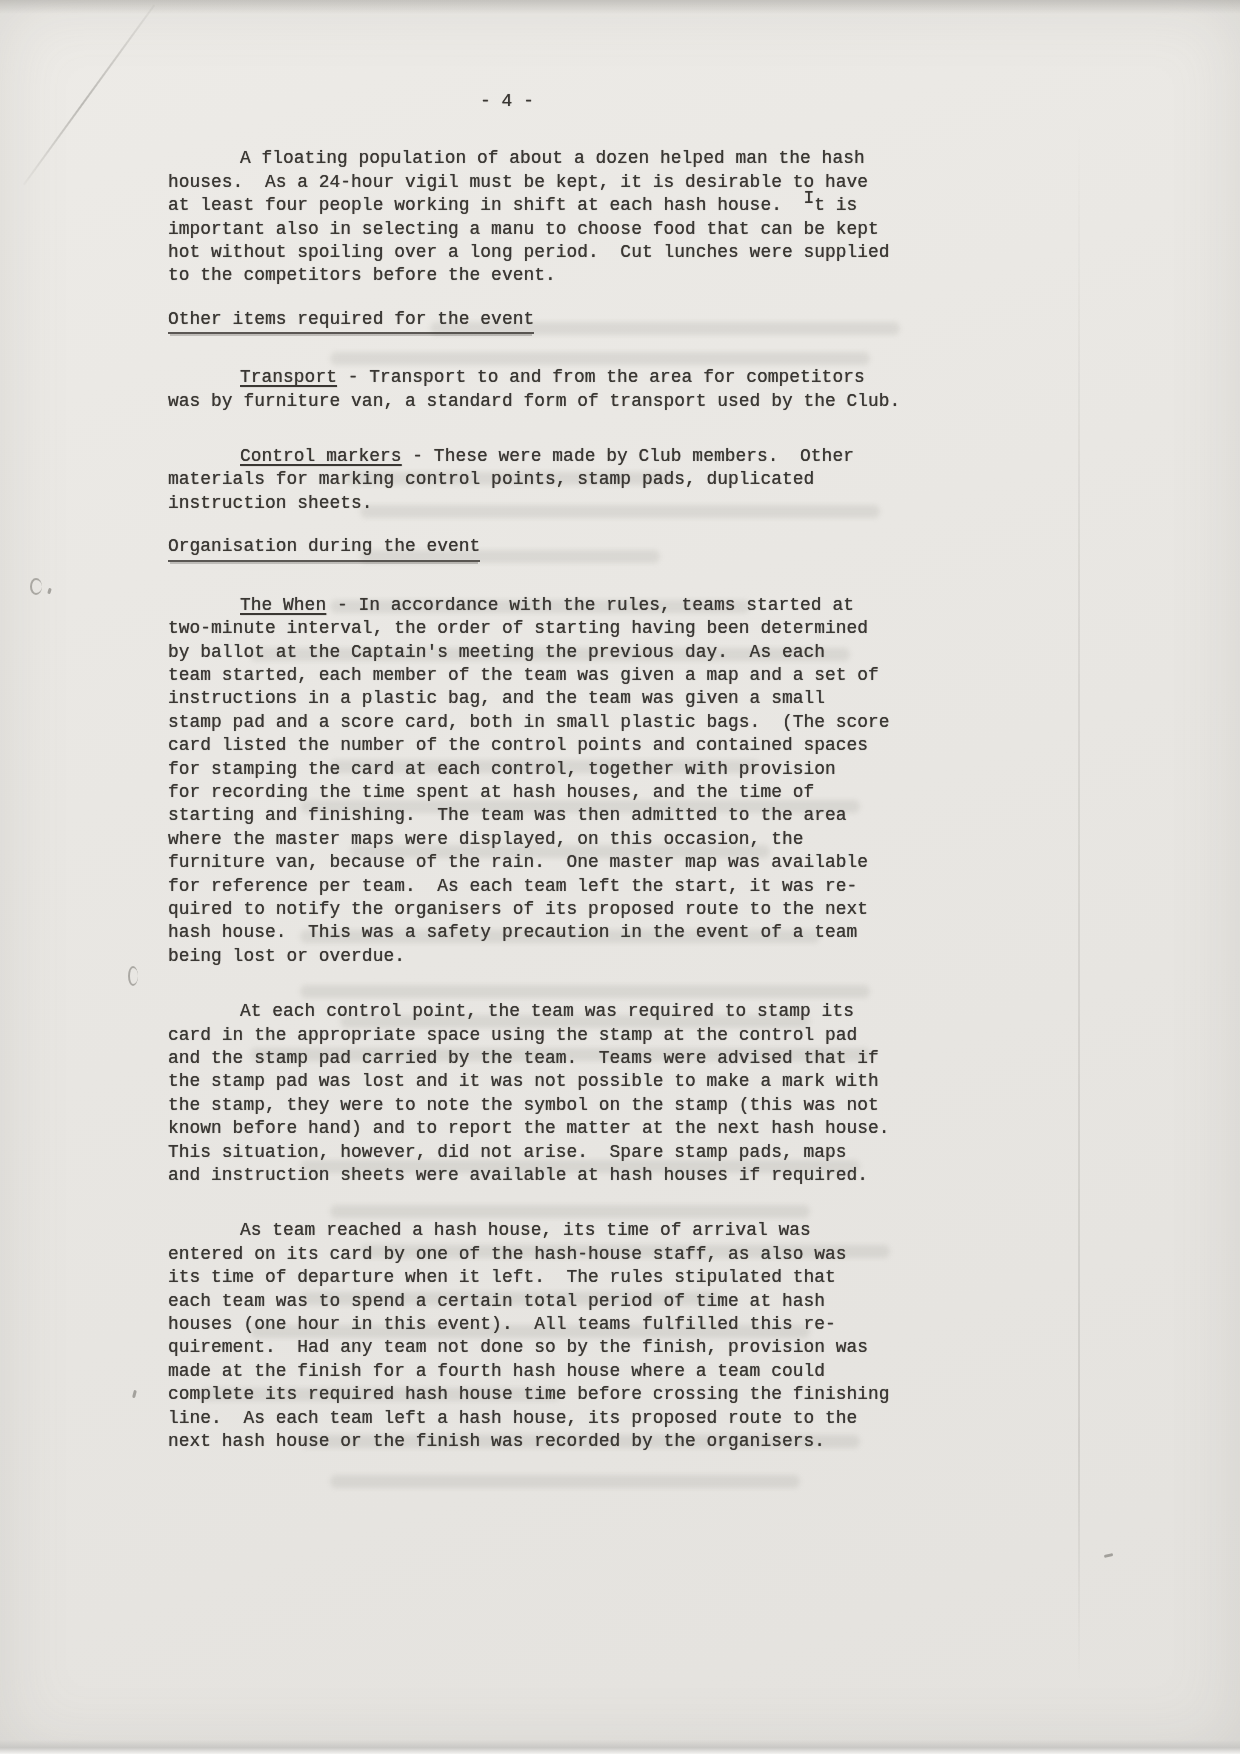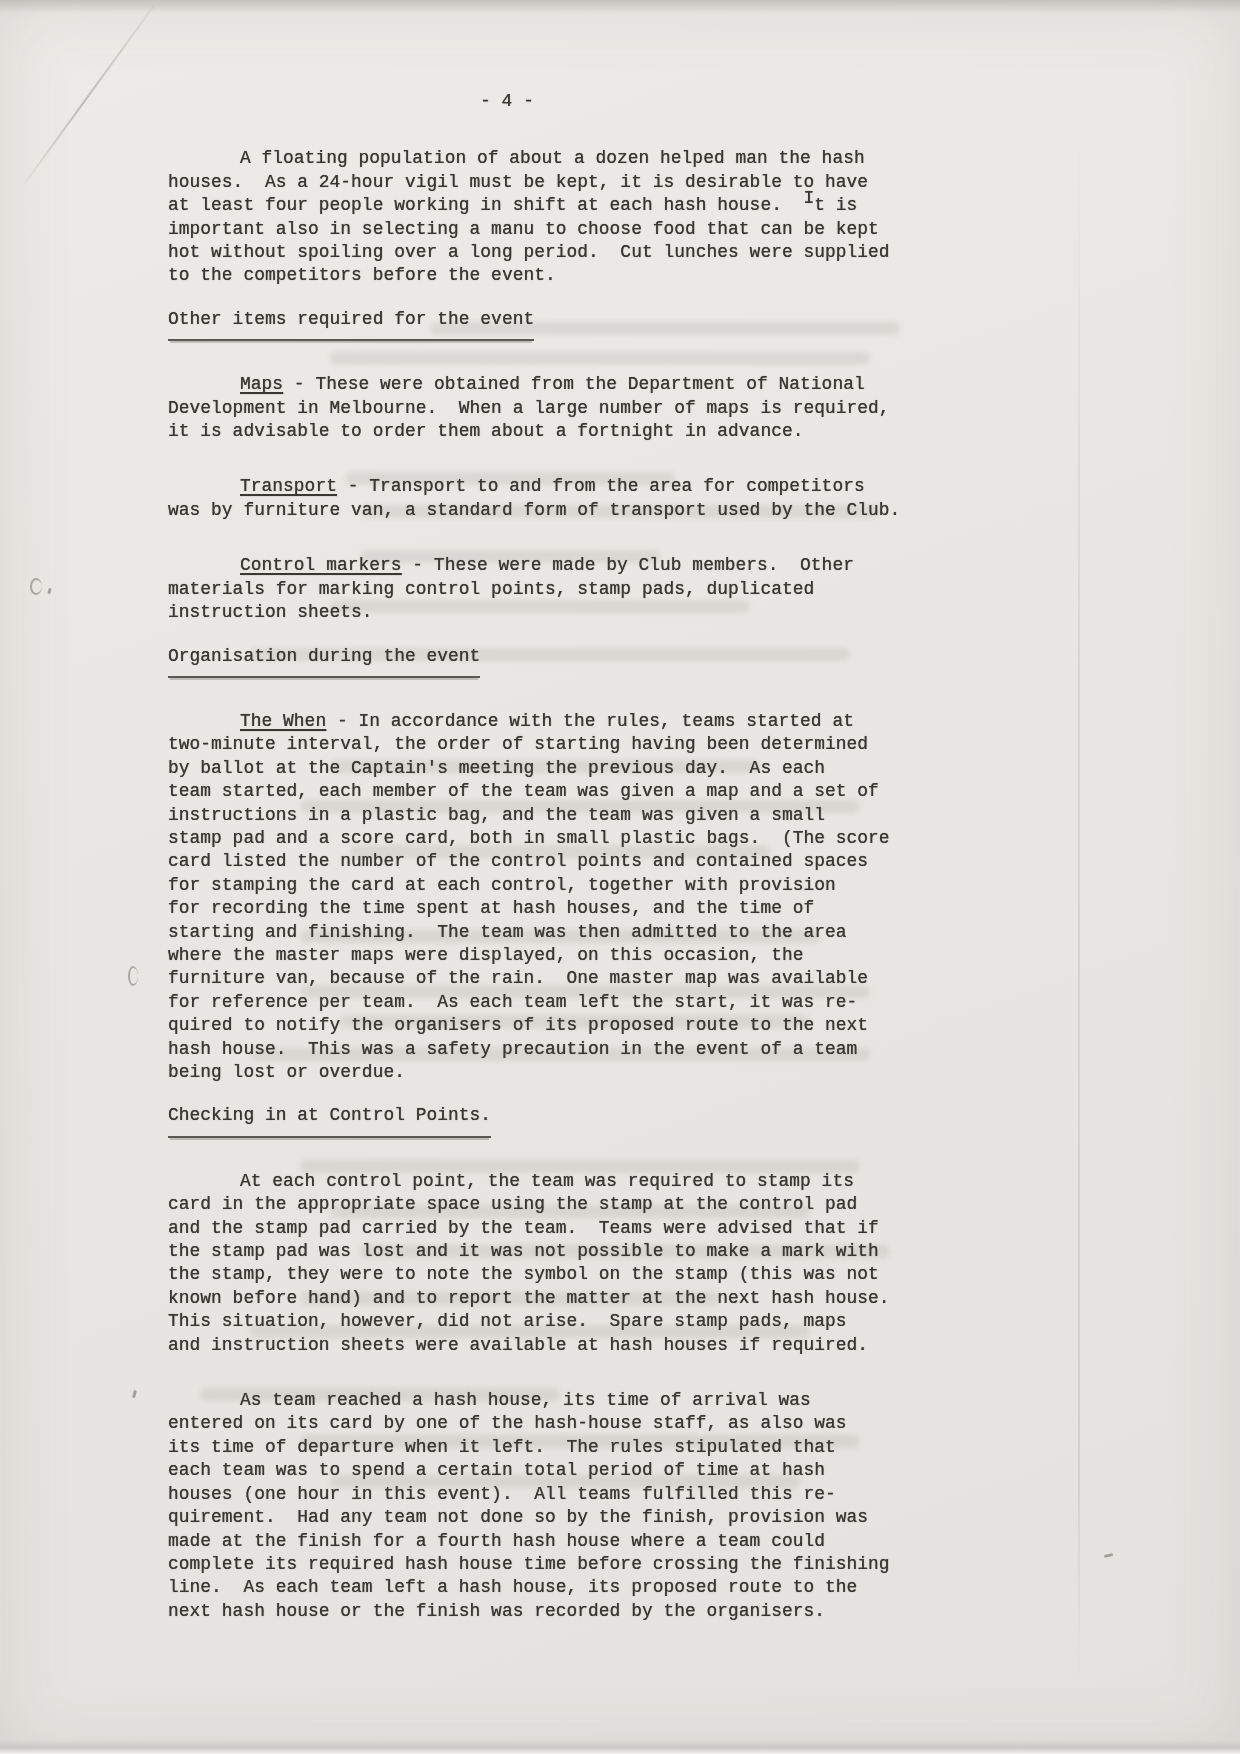--- a/index.html
+++ b/index.html
@@ -65,21 +65,21 @@
   .para.first { margin-top: 34px; }
   .heading {
     margin: 20px 0 0 0;
     font-size: 17.8px;
     font-weight: normal;
     white-space: pre;
   }
   .heading .hline {
     display: inline-block;
     border-bottom: 2.5px solid rgba(58,55,51,0.82);
-    padding-bottom: 8px;
+    padding-bottom: 1px;
     box-shadow: 0 4px 0 -2px rgba(58,55,51,0.25);
   }
   .u {
     text-decoration: underline;
     text-decoration-thickness: 2px;
     text-underline-offset: 3px;
   }
   .sup { position: relative; top: -7px; }
   
   .ghost {
@@ -146,23 +146,20 @@
 
     <p class="para first"><span>A floating population of about a dozen helped man the hash
 houses.  As a 24-hour vigil must be kept, it is desirable to have
 at least four people working in shift at each hash house.  </span><span class="sup">I</span><span>t is
 important also in selecting a manu to choose food that can be kept
 hot without spoiling over a long period.  Cut lunches were supplied
 to the competitors before the event.</span></p>
 
     <h2 class="heading"><span class="hline">Other items required for the event</span></h2>
 
-    <p class="para"><span class="u">Maps</span><span> - These were obtained from the Department of National
-Development in Melbourne.  When a large number of maps is required,
-it is advisable to order them about a fortnight in advance.</span></p>
 
 
     <p class="para"><span class="u">Transport</span><span> - Transport to and from the area for competitors
 was by furniture van, a standard form of transport used by the Club.</span></p>
 
     <p class="para"><span class="u">Control markers</span><span> - These were made by Club members.  Other
 materials for marking control points, stamp pads, duplicated
 instruction sheets.</span></p>
 
     <h2 class="heading"><span class="hline">Organisation during the event</span></h2>
@@ -177,21 +174,20 @@
 for stamping the card at each control, together with provision
 for recording the time spent at hash houses, and the time of
 starting and finishing.  The team was then admitted to the area
 where the master maps were displayed, on this occasion, the
 furniture van, because of the rain.  One master map was available
 for reference per team.  As each team left the start, it was re-
 quired to notify the organisers of its proposed route to the next
 hash house.  This was a safety precaution in the event of a team
 being lost or overdue.</span></p>
 
-    <h2 class="heading"><span class="hline">Checking in at Control Points.</span></h2>
 
     <p class="para">At each control point, the team was required to stamp its
 card in the appropriate space using the stamp at the control pad
 and the stamp pad carried by the team.  Teams were advised that if
 the stamp pad was lost and it was not possible to make a mark with
 the stamp, they were to note the symbol on the stamp (this was not
 known before hand) and to report the matter at the next hash house.
 This situation, however, did not arise.  Spare stamp pads, maps
 and instruction sheets were available at hash houses if required.</p>
 

